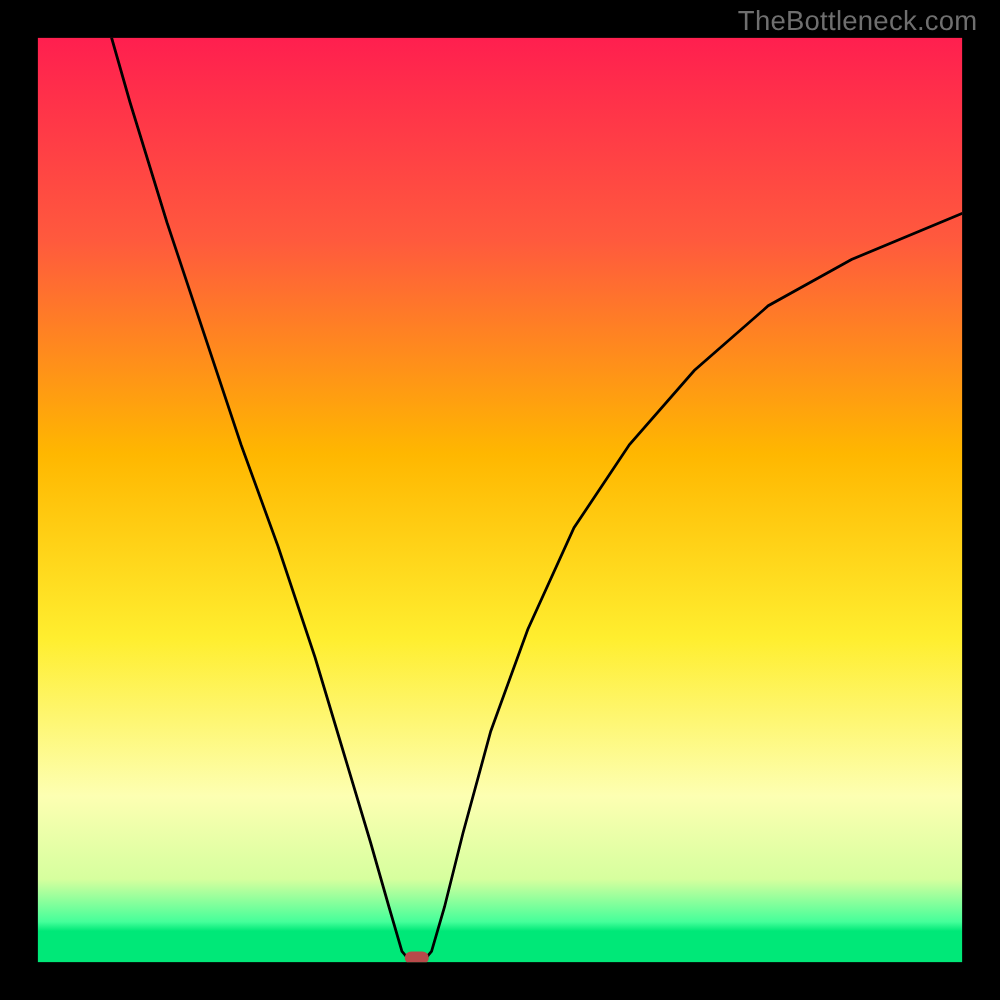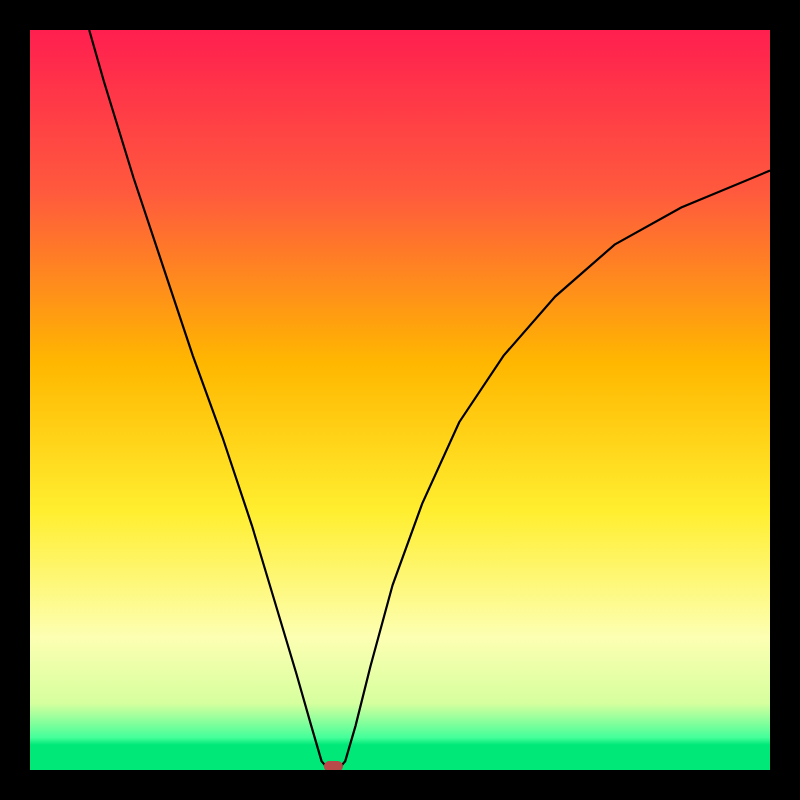--- a/index.html
+++ b/index.html
@@ -47,20 +47,21 @@
   }
   .marker {
     fill: #b84a4a;
     stroke: none;
   }
 </style>
 </head>
 <body>
 
 <div class="frame">
+  <div class="watermark">TheBottleneck.com</div>
   <div class="plot">
     <svg viewBox="0 0 100 100" preserveAspectRatio="none">
       <defs>
         <linearGradient id="bg-grad" x1="0" y1="0" x2="0" y2="1">
             <stop offset="0%" stop-color="#ff1f4f"></stop>
             <stop offset="22%" stop-color="#ff5a3d"></stop>
             <stop offset="45%" stop-color="#ffb700"></stop>
             <stop offset="65%" stop-color="#ffee2f"></stop>
             <stop offset="82%" stop-color="#fdffb2"></stop>
             <stop offset="91%" stop-color="#d6ff9e"></stop>

